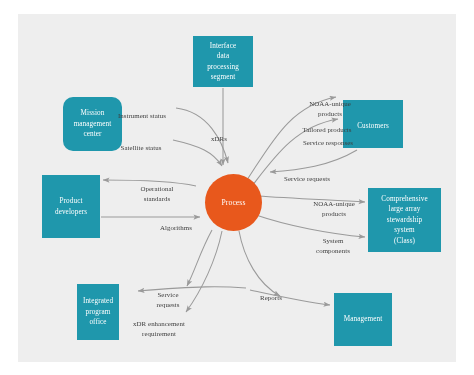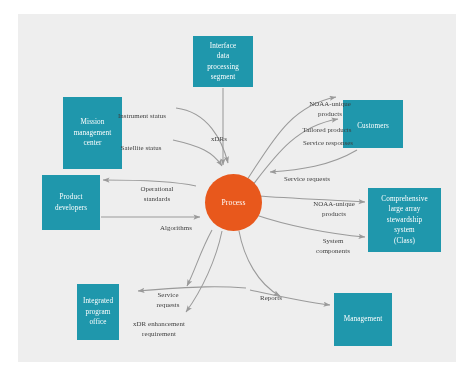--- a/index.html
+++ b/index.html
@@ -98,29 +98,29 @@
       <path d="M239,231 C244,258 258,284 280,296"></path>
       <path d="M246,288 C220,286 200,286 138,291"></path>
       <path d="M250,290 C278,296 304,302 330,305"></path>
     </g>
   </svg>
 
   <div class="node-box" style="left:193px; top:36px; width:60px; height:51px;">
     <span>Interface data<br>processing<br>segment</span>
   </div>
 
-  <div class="node-box" style="left:63px; top:97px; width:59px; height:72px;">
+  <div class="node-box" style="left:63px; top:97px; width:59px; height:54px;border-radius:10px;">
     <span>Mission<br>management<br>center</span>
   </div>
 
   <div class="node-box" style="left:343px; top:100px; width:60px; height:48px;align-items:flex-end;">
     <span>Customers</span>
   </div>
 
-  <div class="node-box" style="left:42px; top:175px; width:58px; height:55px;">
+  <div class="node-box" style="left:42px; top:175px; width:58px; height:63px;">
     <span>Product<br>developers</span>
   </div>
 
   <div class="node-box" style="left:368px; top:188px; width:73px; height:64px;">
     <span>Comprehensive<br>large array<br>stewardship<br>system<br>(Class)</span>
   </div>
 
   <div class="node-box" style="left:77px; top:284px; width:42px; height:56px;">
     <span>Integrated<br>program office</span>
   </div>

